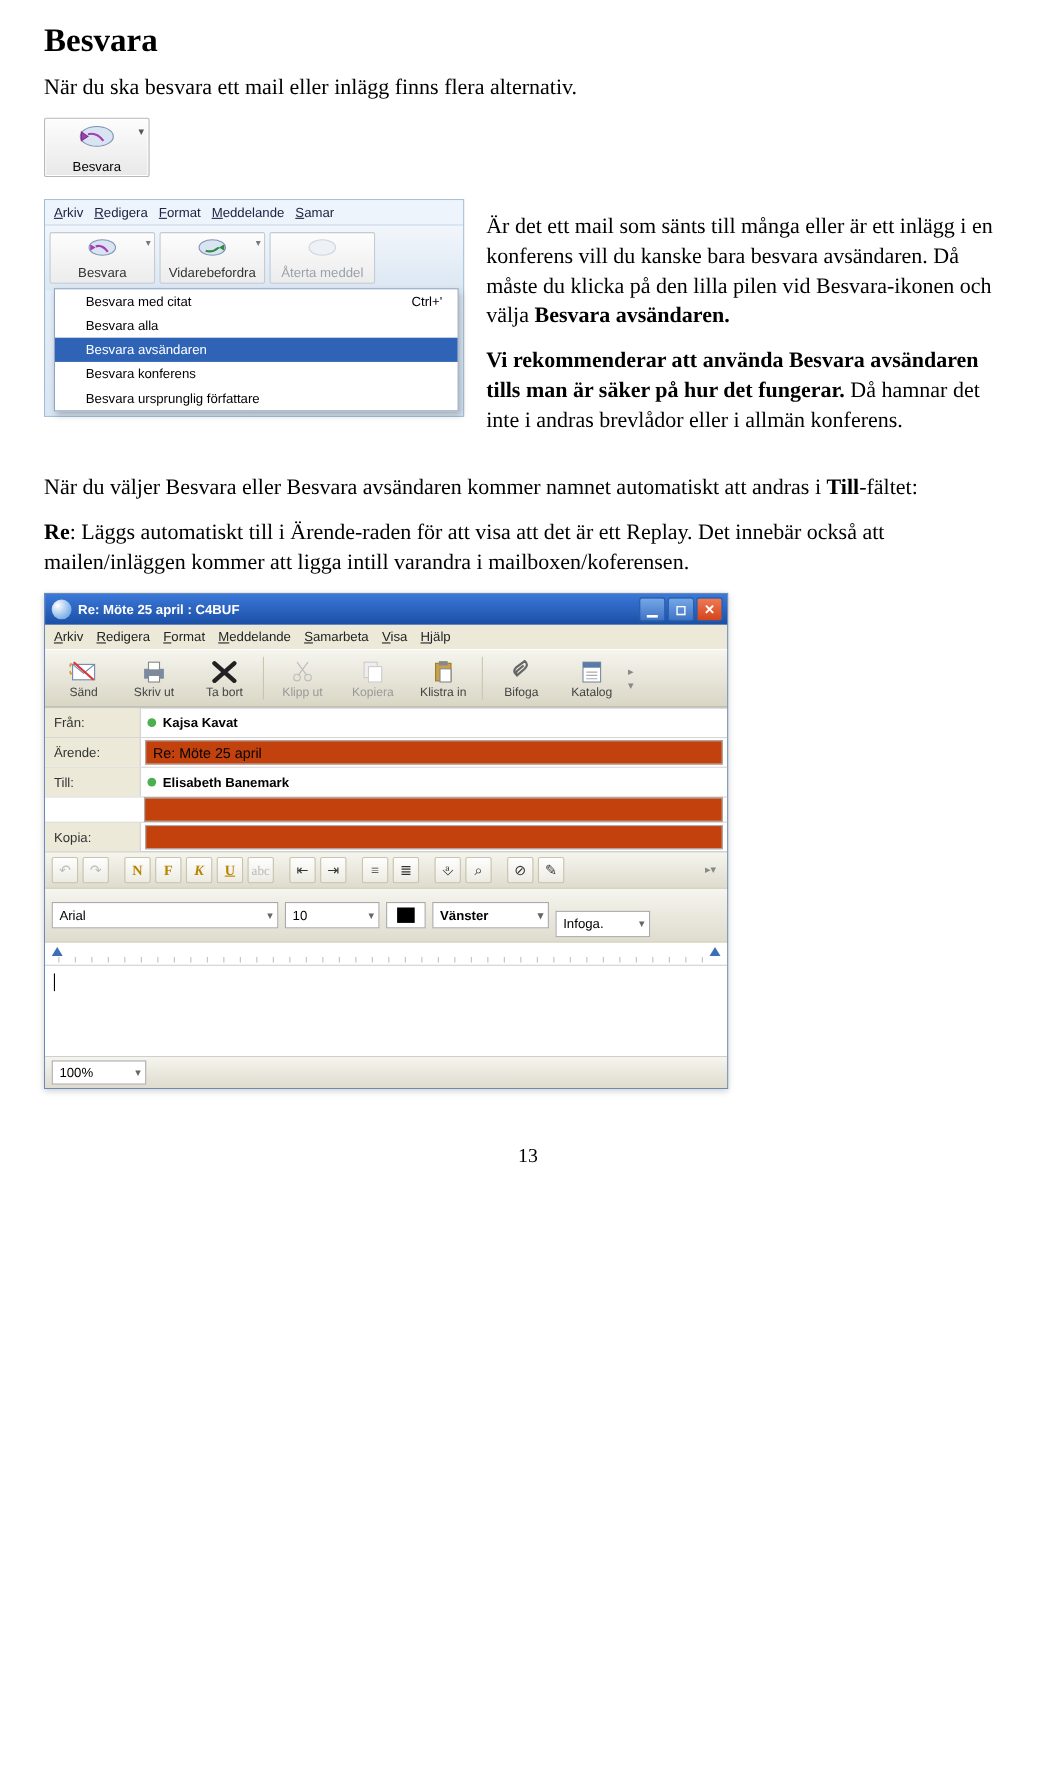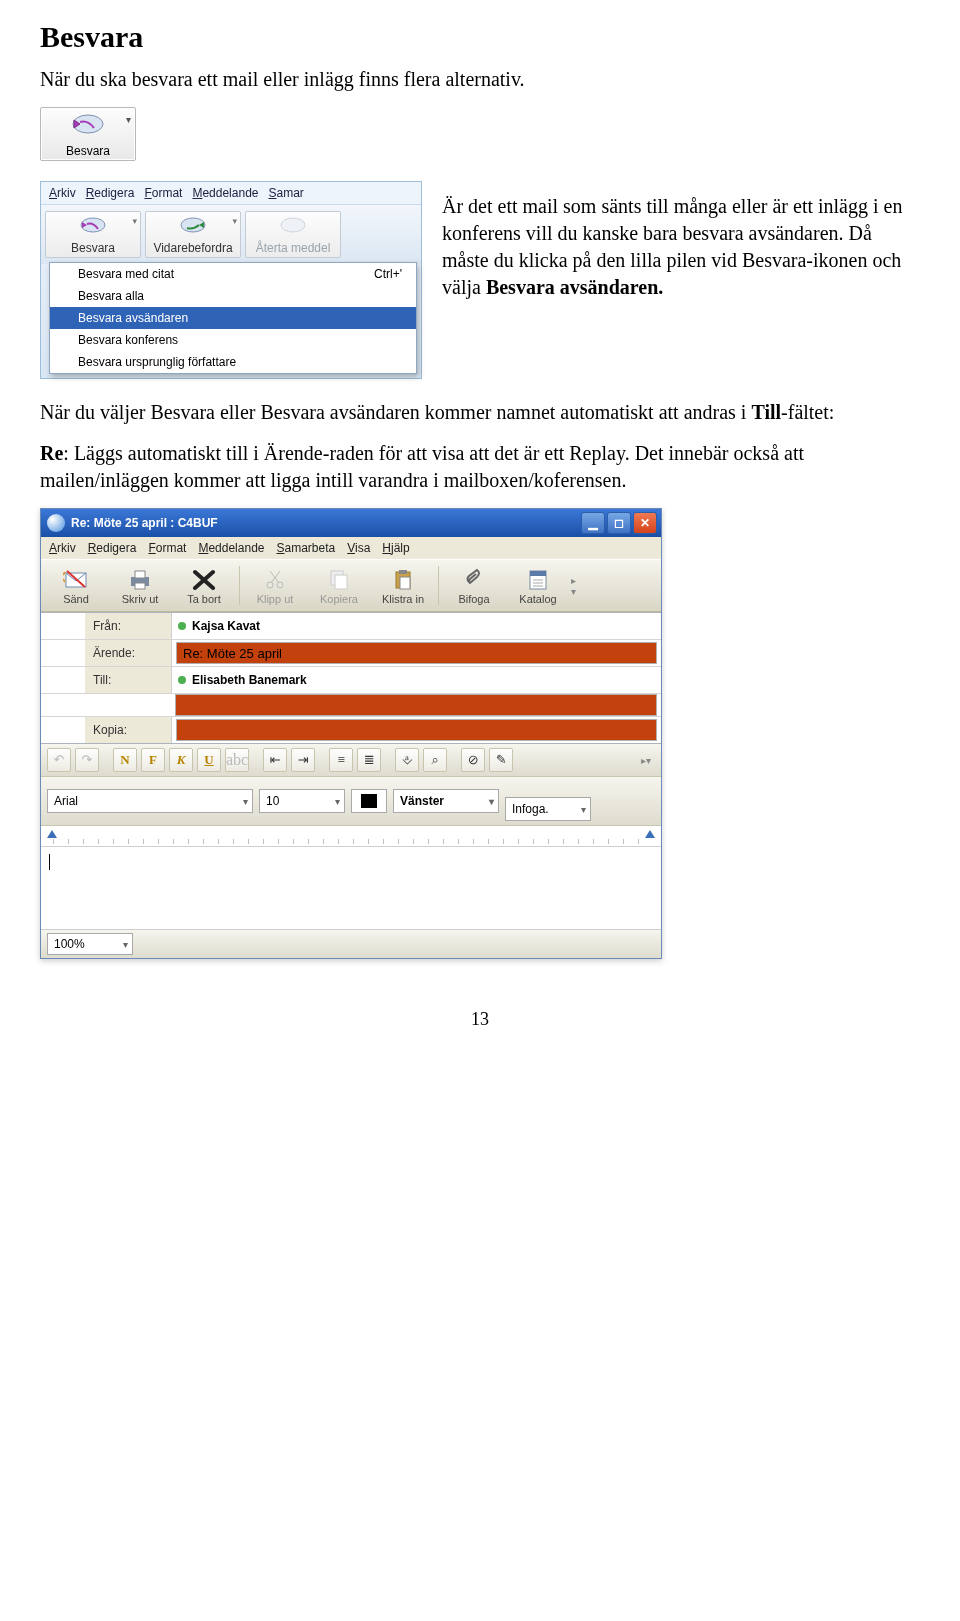--- a/index.html
+++ b/index.html
@@ -137,21 +137,20 @@
   .cbtn .ic{width:28px;height:26px;margin:0 auto 1px;display:flex;align-items:center;justify-content:center;}
   .tail{width:14px;display:flex;flex-direction:column;justify-content:center;color:#888;font-size:10px;gap:2px;}
   .headers{
     background:#fff;
     border-top:1px solid #adb4bd;
     border-bottom:1px solid #adb4bd;
   }
   .hrow{
     display:flex;align-items:center;
     border-bottom:1px solid #d6d6d6;
-    padding-left:44px;
   }
   .hrow:last-child{border-bottom:none;}
   .hlabel{
     width:74px; padding:6px 4px 6px 8px;
     background:#ece9d8; color:#333;
     border-right:1px solid #cfcfcf;
     font-size:12px;
   }
   .hval{
     flex:1; padding:0 4px;
@@ -291,20 +290,23 @@
         <div class="item sel">Besvara avsändaren</div>
         <div class="item">Besvara konferens</div>
         <div class="item">Besvara ursprunglig författare</div>
       </div>
     </div>
   </div>
   <div class="txt">
     <p>
       <span>Är det ett mail som sänts till många eller är ett inlägg i en konferens vill du kanske bara besvara avsändaren. Då måste du klicka på den lilla pilen vid Besvara-ikonen och välja </span><b>Besvara avsändaren.</b>
     </p>
+    <p>
+      <b>Vi rekommenderar att använda Besvara avsändaren tills man är säker på hur det fungerar.</b><span> Då hamnar det inte i andras brevlådor eller i allmän konferens.</span>
+    </p>
   </div>
 </div>
 
 <p>
   <span>När du väljer Besvara eller Besvara avsändaren kommer namnet automatiskt att andras i </span><b>Till</b><span>-fältet:</span>
 </p>
 
 <p>
   <b>Re</b><span>: Läggs automatiskt till i Ärende-raden för att visa att det är ett Replay. Det innebär också att mailen/inläggen kommer att ligga intill varandra i mailboxen/koferensen.</span>
 </p>
@@ -452,21 +454,21 @@
     <div class="b gold">
         <b>F</b>
       </div>
     <div class="b gold">
         <i>K</i>
       </div>
     <div class="b gold">
         <u>U</u>
       </div>
     <div class="b faded">
-        <span style="font-size:16px">abc</span>
+        <span style="font-size:12px">abc</span>
       </div>
     <div style="width:6px"></div>
     <div class="b">⇤</div>
     <div class="b">⇥</div>
     <div style="width:6px"></div>
     <div class="b">≡</div>
     <div class="b">≣</div>
     <div style="width:6px"></div>
     <div class="b">⎀</div>
     <div class="b">⌕</div>

